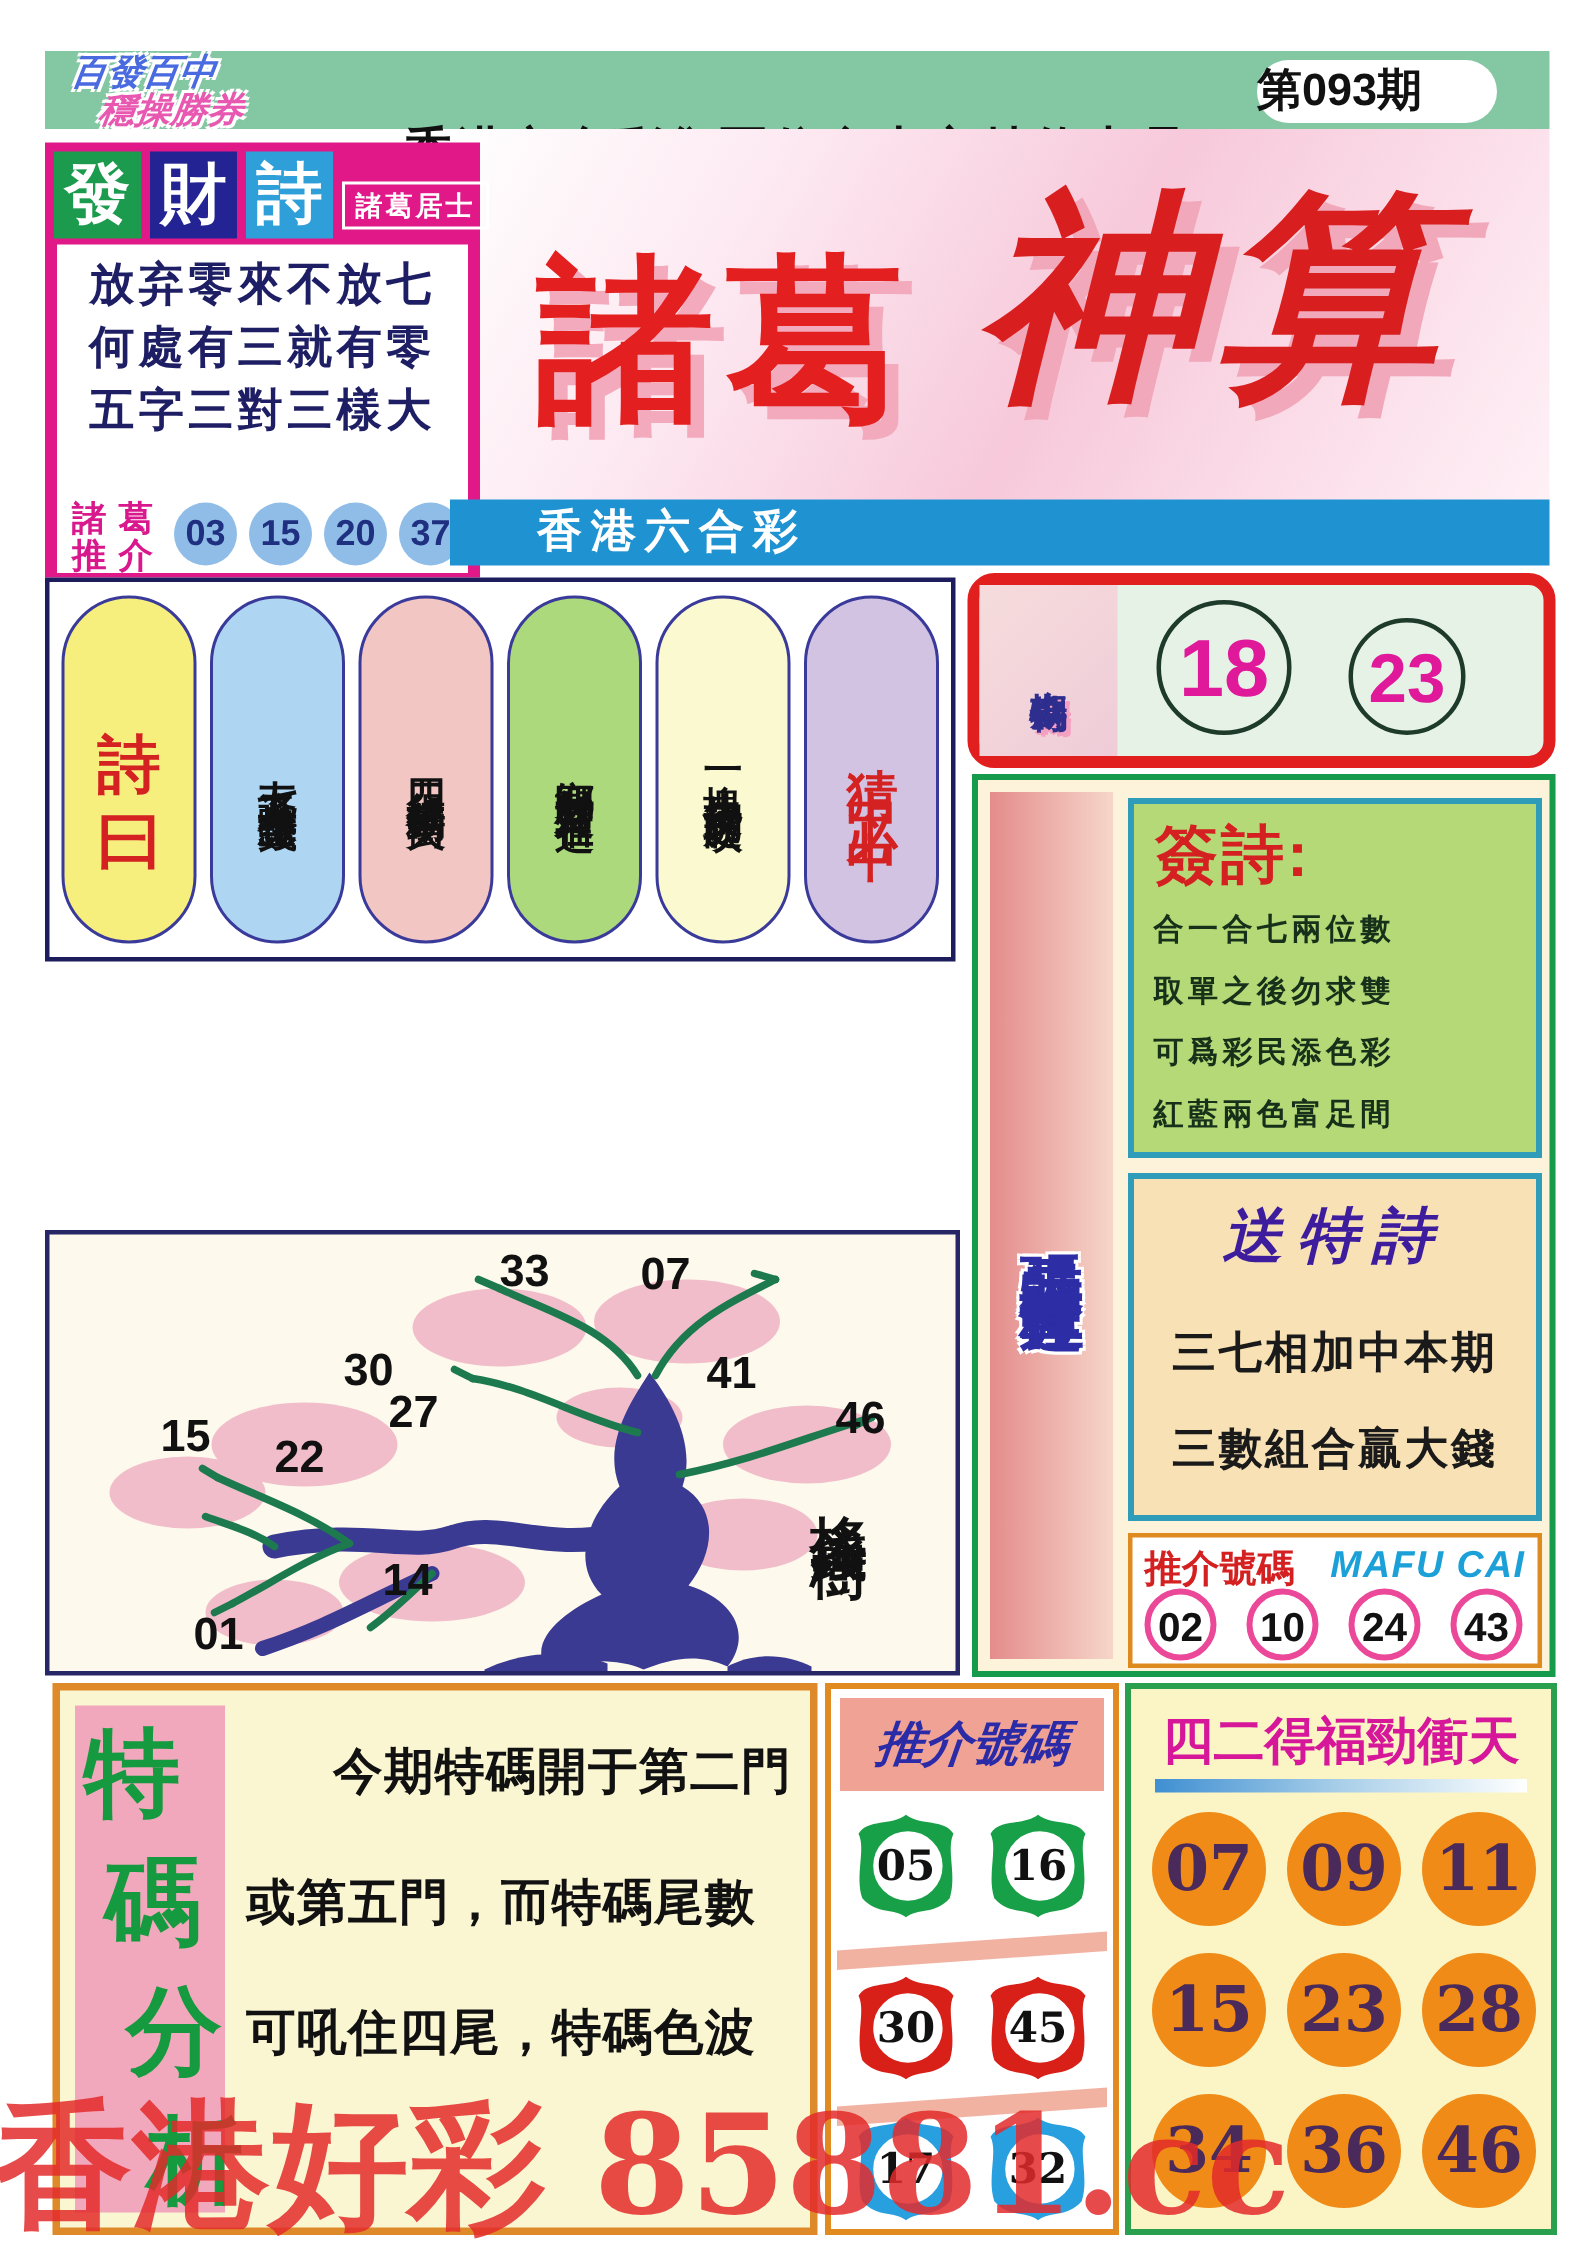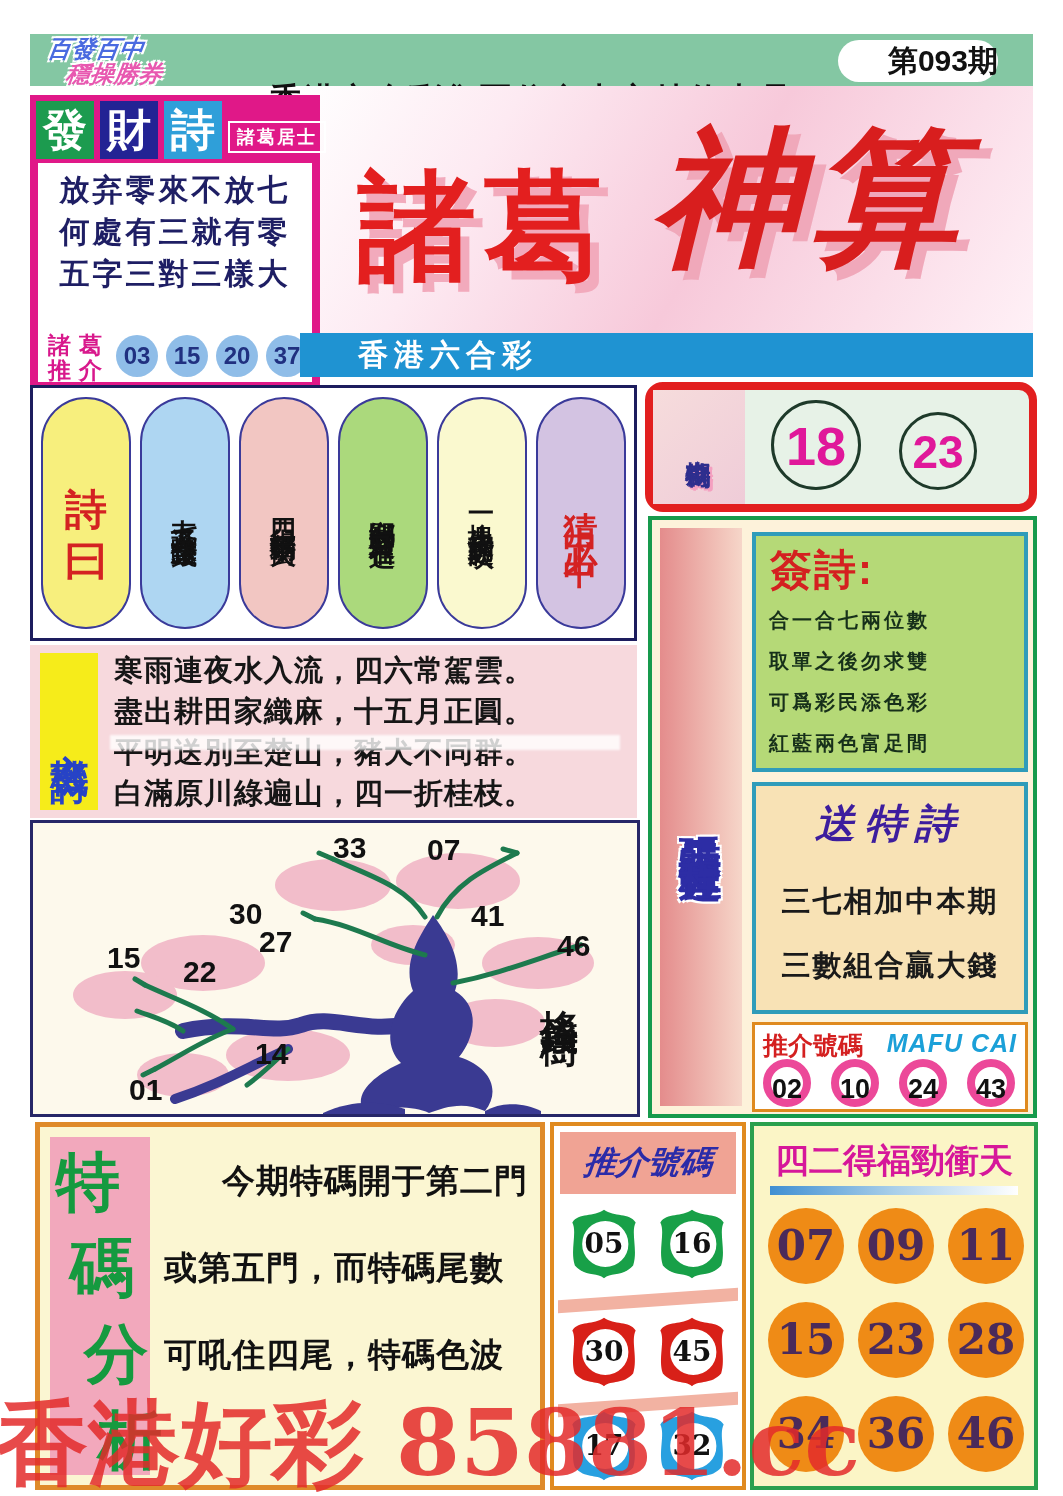--- a/index.html
+++ b/index.html
@@ -6,21 +6,21 @@
   body { background:#ffffff; font-family:"Liberation Sans", sans-serif; }
   .page { position:relative; width:1063px; height:1496px; background:#ffffff; overflow:hidden; margin:0 auto; }
   .abs { position:absolute; }
 
   
   .top-band { left:30px; top:34px; width:1003px; height:52px; background:#84c7a3; }
   .corner-badge { left:46px; top:36px; font-style:italic; font-weight:bold; font-size:24px; transform:skewX(-8deg); line-height:25px; }
   .badge-l1 { color:#4a6ae0; text-shadow:-2px -2px 0 #fff,2px -2px 0 #fff,-2px 2px 0 #fff,2px 2px 0 #fff; }
   .badge-l2 { color:#e858b0; margin-left:22px; text-shadow:-2px -2px 0 #fff,2px -2px 0 #fff,-2px 2px 0 #fff,2px 2px 0 #fff; }
   .publisher { left:0px; top:44px; width:1003px; text-align:center; font-size:33px; font-weight:bold; color:#101010; letter-spacing:2px; }
-  .issue-pill { left:838px; top:40px; width:160px; height:42px; background:#ffffff; border-radius:21px; text-align:right; font-size:30px; font-weight:bold; color:#111; line-height:42px; }
+  .issue-pill { left:838px; top:40px; width:160px; height:42px; background:#ffffff; border-radius:21px; text-align:left; font-size:30px; font-weight:bold; color:#111; line-height:42px; }
 
   
   .title-area { left:300px; top:86px; width:733px; height:288px;
     background:linear-gradient(120deg,#ffffff 0%,#fdeaf2 25%,#f7c9da 55%,#fff3f8 100%); }
   .title-zhuge { left:58px; top:62px; font-size:118px; font-weight:900; color:#e31f1f;
     font-family:"DejaVu Serif",serif; letter-spacing:8px; text-shadow:9px 9px 0 #f2aabc; }
   .title-shensuan { left:352px; top:14px; font-size:148px; font-weight:bold; font-style:italic; color:#d81e1e;
     font-family:"DejaVu Serif",serif; letter-spacing:10px; text-shadow:11px 9px 0 #f0a8ba;text-align:right; }
 
   
@@ -96,21 +96,21 @@
   .qianshi-lines { left:13px; top:64px; }
   .qianshi-line { font-size:20px; font-weight:bold; color:#17301a; line-height:41px; letter-spacing:3px; white-space:nowrap; }
   .songte-box { left:100px; top:262px; width:276px; height:232px; border:4px solid #2f9cba; background:#f8e2b5; }
   .songte-title { left:0; top:10px; width:100%; text-align:center; font-size:40px; font-weight:bold; font-style:italic;
     color:#3d1d9e; font-family:"DejaVu Serif",serif; letter-spacing:10px; }
   .songte-line { left:0; width:100%; text-align:center; font-size:29px; color:#1a1a1a; letter-spacing:2px; font-weight:600; }
   .st-0 { top:96px; } .st-1 { top:160px; }
   .mafu-box { left:100px; top:502px; width:276px; height:90px; border:3px solid #df8a1f; background:#fff; }
   .mafu-label { left:8px; top:4px; font-size:25px; font-weight:bold; color:#d42020; }
   .mafu-brand { right:8px; top:4px; font-size:25px; font-weight:bold; font-style:italic; color:#1ba0d8; letter-spacing:1px; }
-  .mafu-ball { top:34px; width:48px; height:48px; border:8px solid #ec4899; border-radius:50%; font-size:27px;
+  .mafu-ball { top:34px; width:48px; height:48px; border:4px solid #ec4899; border-radius:50%; font-size:27px;
     font-weight:bold; color:#111; text-align:center; line-height:44px; }
   .mb-0{left:8px;} .mb-1{left:76px;} .mb-2{left:144px;} .mb-3{left:212px;}
 
   
   .tema-box { left:35px; top:1122px; width:510px; height:368px; border:5px solid #df8a2a; background:#fbf6d2; }
   .tema-strip { left:10px; top:10px; width:100px; height:338px; background:#f2a8bc; }
   .tema-char { font-size:64px; font-weight:bold; color:#159a3f; font-family:"DejaVu Serif",serif; }
   .tc-0{left:16px; top:12px;} .tc-1{left:30px; top:98px;} .tc-2{left:44px; top:184px;} .tc-3{left:58px; top:270px;}
   .tema-lines { left:124px; top:10px; width:376px; }
   .tema-line { font-size:33px; font-weight:600; color:#111; line-height:87px; letter-spacing:1px; white-space:nowrap; }
@@ -205,32 +205,20 @@
         <span class="pill-text">鄉間村婦又在追</span>
       </div>
     <div class="abs pill p-4">
         <span class="pill-text">一塊牛皮到處吹</span>
       </div>
     <div class="abs pill p-5">
         <span class="pill-text">猜中必中</span>
       </div>
   </div>
 
-  <div class="abs xuanji-box">
-    <div class="abs xuanji-strip">
-      <span class="xuanji-label">玄機詩</span>
-    </div>
-    <div class="abs xuanji-lines">
-      <div class="xuanji-line">寒雨連夜水入流，四六常駕雲。</div>
-      <div class="xuanji-line">盡出耕田家織麻，十五月正圓。</div>
-      <div class="xuanji-line">平明送別至楚山，豬犬不同群。</div>
-      <div class="xuanji-line">白滿原川綠遍山，四一折桂枝。</div>
-    </div>
-    <div class="abs xuanji-wm"></div>
-  </div>
 
   <div class="abs tree-box">
     <svg class="abs" style="left:0;top:0;" width="604" height="291" viewBox="0 0 604 291">
       <g fill="#f2bdca">
         <ellipse cx="170" cy="140" rx="62" ry="28"></ellipse>
           <ellipse cx="92" cy="172" rx="52" ry="24"></ellipse>
         <ellipse cx="300" cy="62" rx="58" ry="26"></ellipse>
           <ellipse cx="425" cy="58" rx="62" ry="28"></ellipse>
         <ellipse cx="505" cy="140" rx="56" ry="26"></ellipse>
           <ellipse cx="255" cy="232" rx="62" ry="26"></ellipse>

